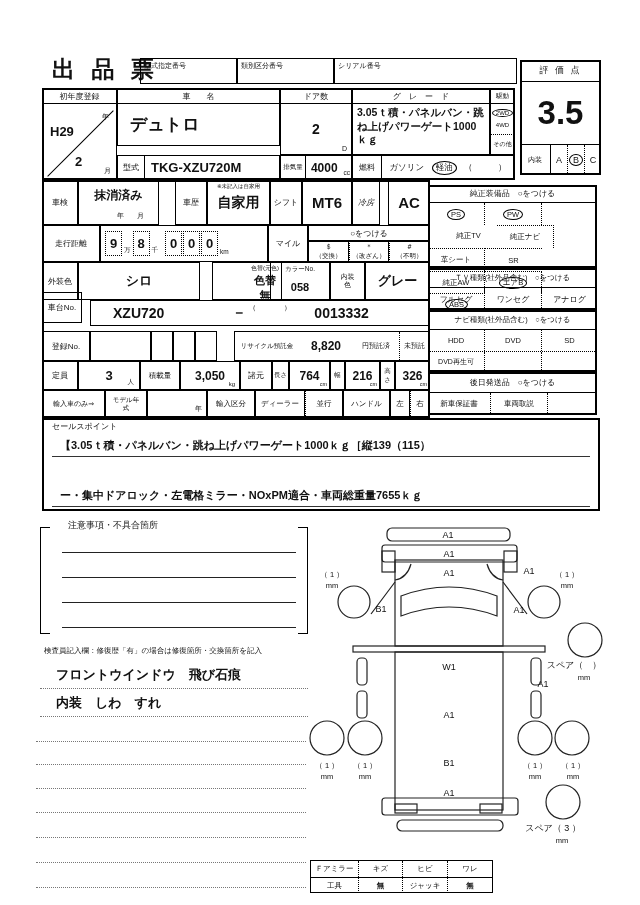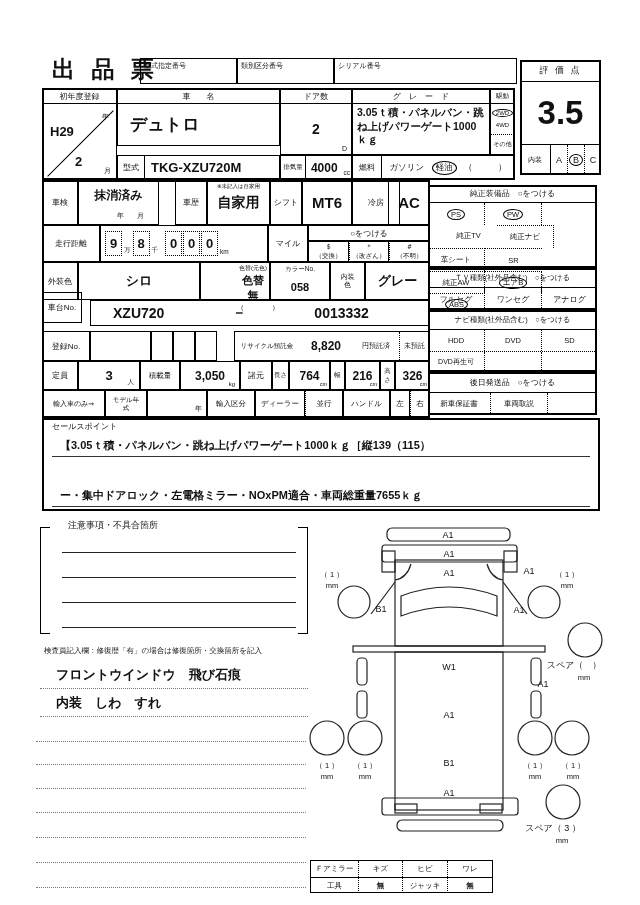--- a/index.html
+++ b/index.html
@@ -119,21 +119,21 @@
     <span style="position:absolute;left:38px;bottom:3px;font-size:7px;">年</span>
     <span style="position:absolute;right:14px;bottom:3px;font-size:7px;">月</span>
   </div>
   <div class="c bd cc" style="left:175px;top:180px;width:32px;height:45px;">車歴</div>
   <div class="c bd" style="left:207px;top:180px;width:63px;height:45px;">
     <div style="font-size:5.5px;text-align:center;margin-top:2px;">※未記入は自家用</div>
     <div class="cc v" style="font-size:14px;margin-top:4px;">自家用</div>
   </div>
   <div class="c bd cc" style="left:270px;top:180px;width:32px;height:45px;">シフト</div>
   <div class="c bd cc v" style="left:302px;top:180px;width:50px;height:45px;font-size:15px;">MT6</div>
-  <div class="c bd cc" style="left:352px;top:180px;width:48px;height:45px;">冷房</div>
+  <div class="c bd cc" style="left:352px;top:180px;width:28px;height:45px;font-style:italic;">冷房</div>
   <div class="c bd cc v" style="left:388px;top:180px;width:42px;height:45px;font-size:15px;">AC</div>
 
   <div class="c bd cc" style="left:42px;top:225px;width:58px;height:37px;">走行距離</div>
   <div class="c bd" style="left:100px;top:225px;width:168px;height:37px;display:flex;align-items:center;padding-left:4px;gap:1px;">
     <span class="box">9</span>
     <span class="unit" style="padding-bottom:6px;">万</span>
     <span class="box">8</span>
     <span class="unit" style="padding-bottom:6px;">千</span>
     <span class="box" style="margin-left:5px;">0</span>
     <span class="box">0</span>
@@ -150,21 +150,21 @@
     <span style="font-size:7px;">＊</span>
     <span style="font-size:6.5px;">（改ざん）</span>
     </div>
   <div class="c bd col cc" style="left:389px;top:241px;width:41px;height:21px;border-left-style:dotted;">
     <span style="font-size:7px;">＃</span>
     <span style="font-size:6.5px;">（不明）</span>
     </div>
 
   <div class="c bd cc" style="left:42px;top:262px;width:36px;height:38px;">外装色</div>
   <div class="c bd cc v" style="left:78px;top:262px;width:122px;height:38px;font-size:13px;">シロ</div>
-  <div class="c bd col" style="left:200px;top:262px;width:70px;height:38px;padding-left:36px;">
+  <div class="c bd col" style="left:212px;top:262px;width:70px;height:38px;padding-left:36px;">
     <div style="font-size:6px;text-align:center;margin-top:1px;">色替(元色)</div>
     <div class="cc v" style="font-size:11px;">色替無</div>
     <div style="font-size:7px;text-align:center;">（　　　　）</div>
   </div>
   <div class="c bd col" style="left:270px;top:262px;width:60px;height:38px;">
     <div style="font-size:6.5px;text-align:center;margin-top:2px;">カラーNo.</div>
     <div class="cc v" style="flex:1;font-size:11px;">058</div>
   </div>
   <div class="c bd cc" style="left:330px;top:262px;width:35px;height:38px;">
     <span style="font-size:7px;width:16px;line-height:1.2;">内装色</span>

